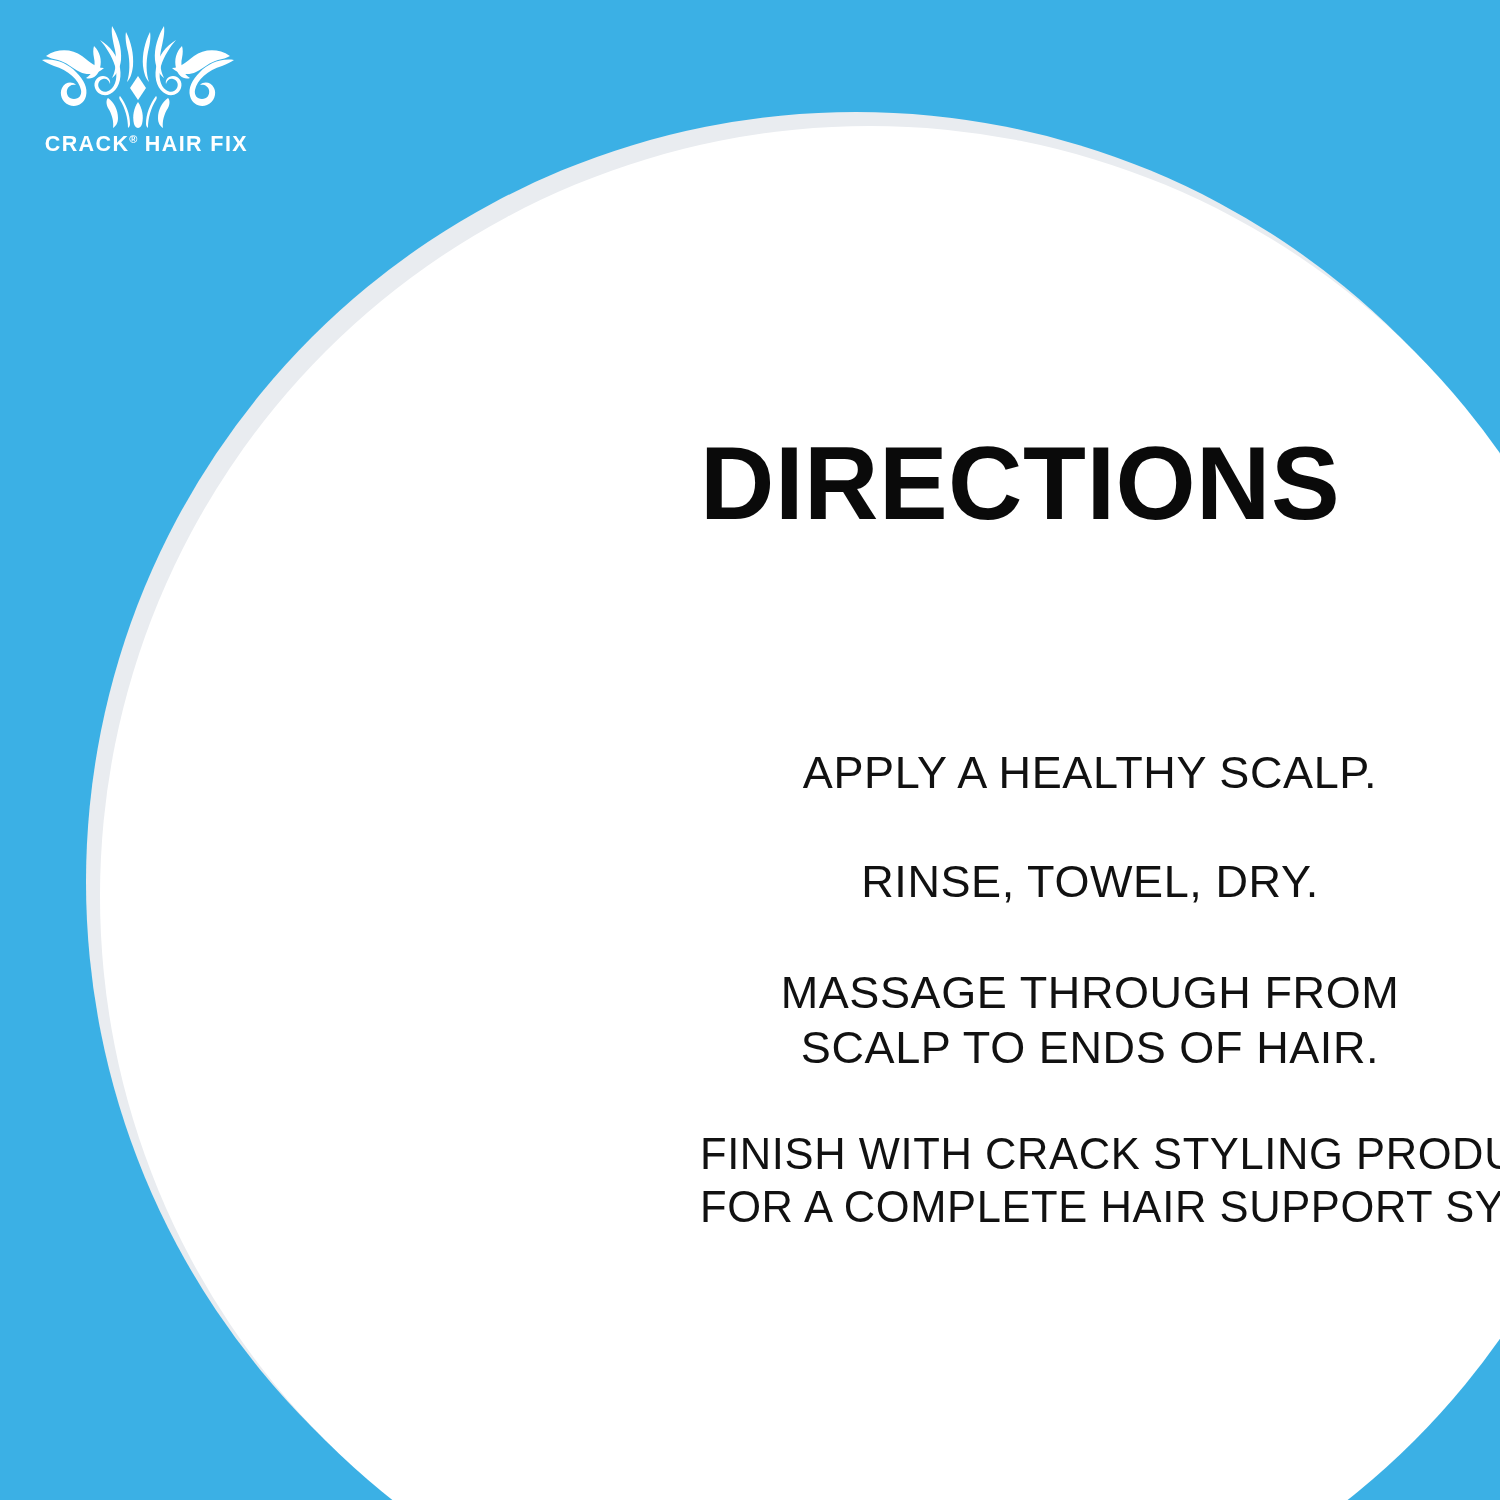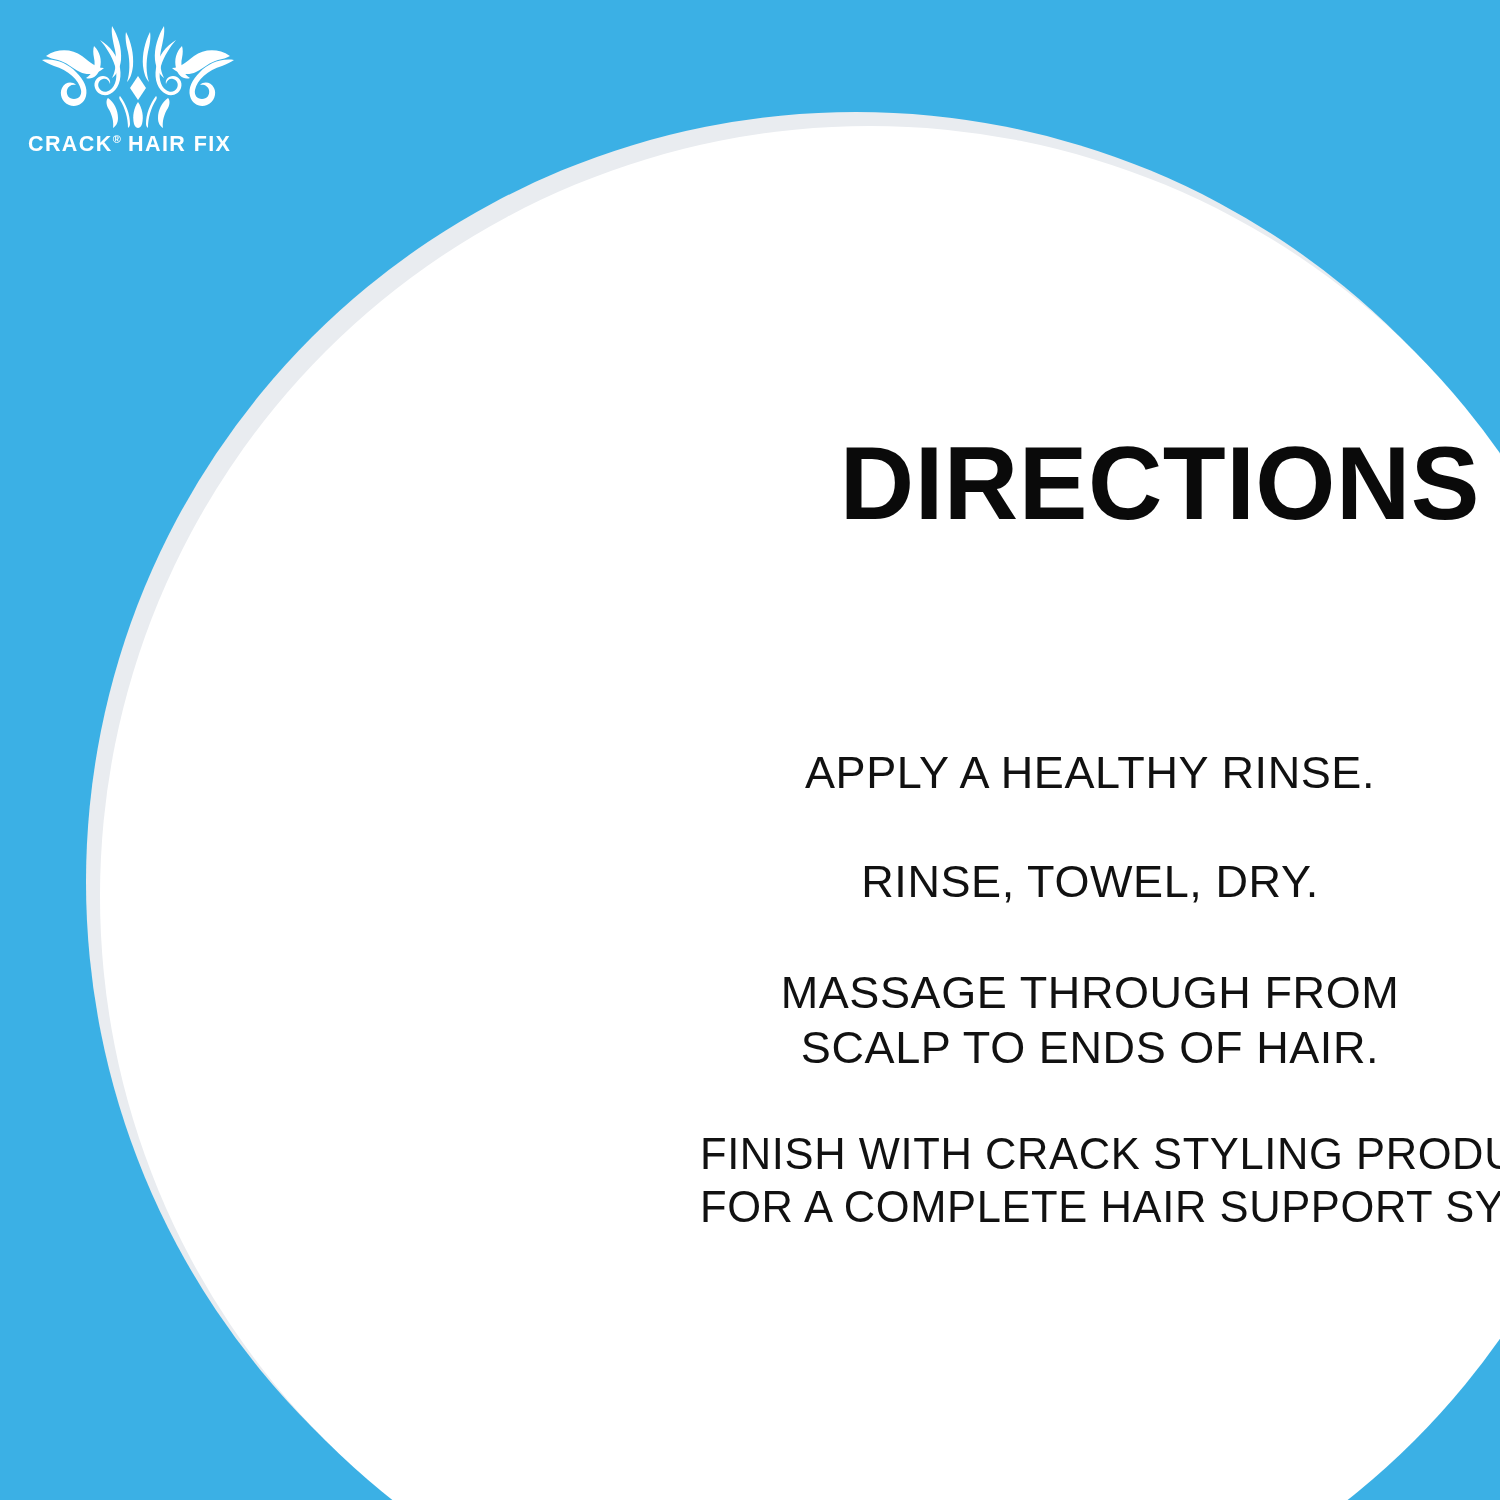--- a/index.html
+++ b/index.html
@@ -35,21 +35,21 @@
     border-radius: 50%;
     background: #FFFFFF;
   }
 
   
   .logo {
     position: absolute;
     left: 28px;
     top: 24px;
     width: 220px;
-    text-align: left;
+    text-align: right;
     z-index: 5;
   }
   .logo-mark {
     display: block;
     width: 200px;
     height: 104px;
     margin: 0 auto 6px auto;
   }
   .logo-wordmark {
     display: block;
@@ -69,21 +69,21 @@
   
   .content {
     position: absolute;
     left: 700px;
     top: 430px;
     width: 780px;
     z-index: 4;
   }
   .heading {
     margin: 0;
-    text-align: right;
+    text-align: left;
     color: #0A0A0A;
     font-size: 103px;
     font-weight: 700;
     letter-spacing: 0.5px;
     line-height: 1.05;
     white-space: nowrap;
   }
 
   .steps {
     margin-top: 208px;
@@ -145,21 +145,21 @@
     </svg>
     <span class="logo-wordmark"><span>CRACK</span><span class="reg">®</span><span> HAIR FIX</span></span>
   </div>
 
   <div class="content">
     <h1 class="heading">DIRECTIONS</h1>
 
     <div class="steps">
 
       <div class="step step-1">
-        <span class="step-line">APPLY A HEALTHY RINSE.</span>
+        <span class="step-line">APPLY A HEALTHY SCALP.</span>
       </div>
 
       <div class="step step-3">
         <span class="step-line">RINSE, TOWEL, DRY.</span>
       </div>
 
       <div class="step step-2">
         <span class="step-line">MASSAGE THROUGH FROM</span>
         <span class="step-line">SCALP TO ENDS OF HAIR.</span>
       </div>

